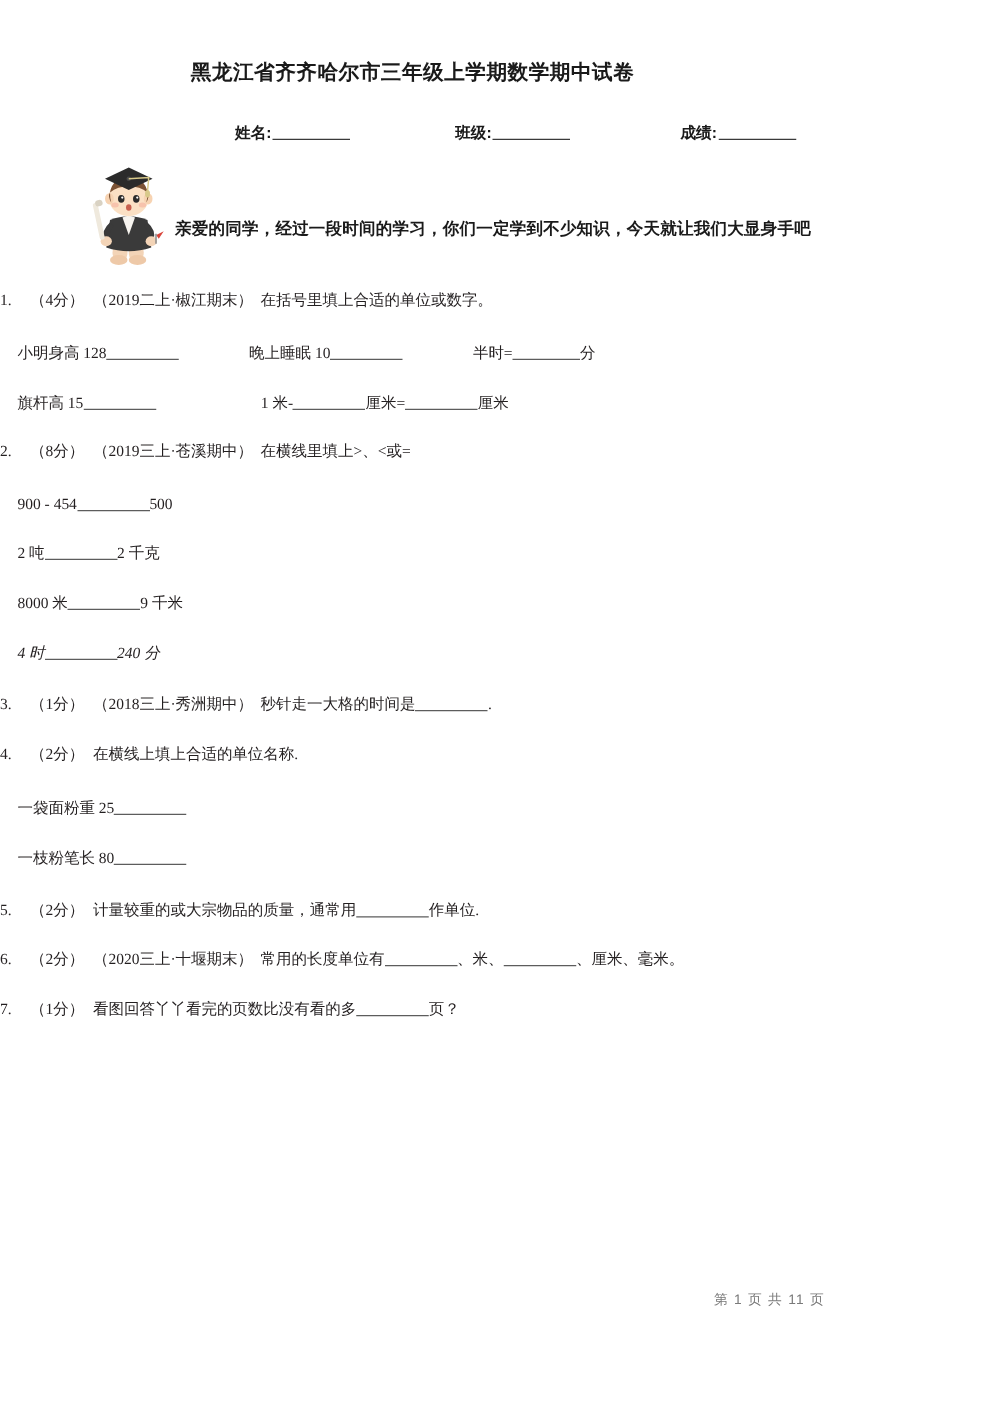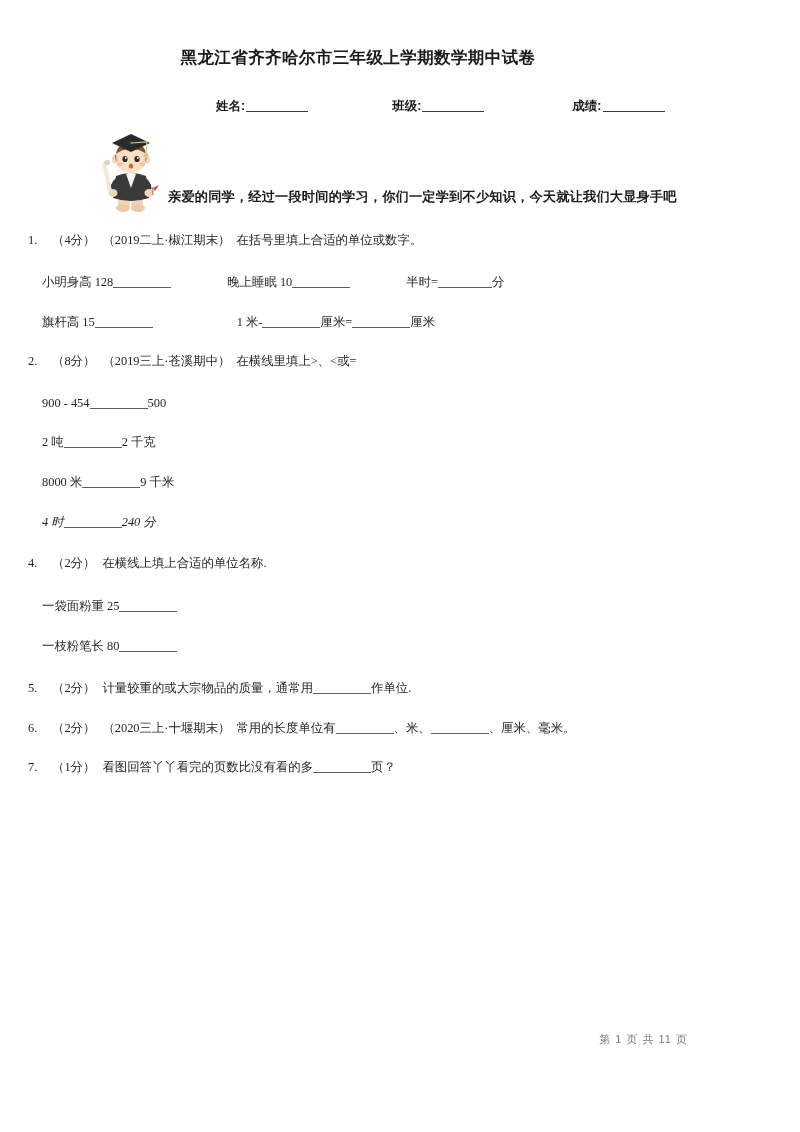--- a/index.html
+++ b/index.html
@@ -14,21 +14,20 @@
     color: #231f20;
     position: relative;
     overflow: hidden;
   }
 
   .page {
     width: 660px;
     height: 1132px;
     position: relative;
     box-sizing: border-box;
-    margin-left: 28px;
   }
 
   
   .doc-title {
     text-align: center;
     font-size: 16.5px;
     font-weight: bold;
     letter-spacing: 0.4px;
     margin: 0;
     padding-top: 47px;
@@ -68,21 +67,21 @@
   .mascot {
     position: absolute;
     left: 72px;
     top: 0px;
     width: 62px;
     height: 80px;
   }
   .greeting {
     position: absolute;
     left: 140px;
-    top: 56px;
+    top: 42px;
     font-size: 13.2px;
     font-weight: bold;
     letter-spacing: 0.2px;
     color: #1a1a1a;
     font-family: "Liberation Sans", "DejaVu Sans", sans-serif;
     white-space: nowrap;
   }
 
   
   .section-head {
@@ -260,20 +259,25 @@
         </div>
         <div class="sub-row" style="margin-top:23px;">
           <span class="sub-cell"><span>8000 米</span><span class="blank-s bl-58"></span><span>9 千米</span></span>
         </div>
         <div class="sub-row" style="margin-top:23px;font-style:italic;">
           <span class="sub-cell"><span>4 时</span><span class="blank-s bl-58"></span><span>240 分</span></span>
         </div>
       </div>
     </div>
 
+    <div class="q" style="margin-top:25px;">
+      <div class="q-stem">
+        <span class="q-num">3.</span><span class="q-score">（1分）</span><span class="q-tag">（2018三上·秀洲期中）</span><span>秒针走一大格的时间是</span><span class="blank-s bl-58"></span><span>.</span>
+      </div>
+    </div>
 
     <div class="q" style="margin-top:25px;">
       <div class="q-stem">
         <span class="q-num">4.</span><span class="q-score">（2分）</span><span>在横线上填上合适的单位名称.</span>
       </div>
       <div class="sub-list">
         <div class="sub-row" style="margin-top:27px;">
           <span class="sub-cell"><span>一袋面粉重 25</span><span class="blank-s bl-58"></span></span>
         </div>
         <div class="sub-row" style="margin-top:23px;">

